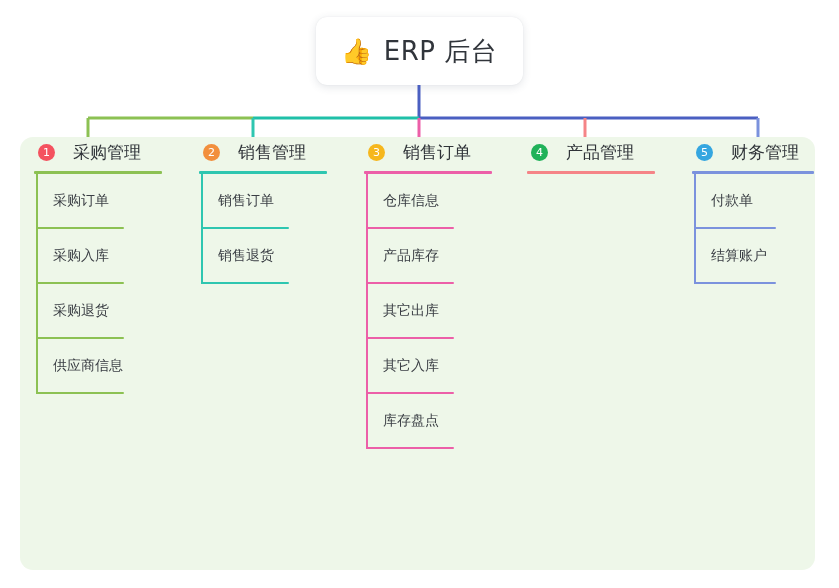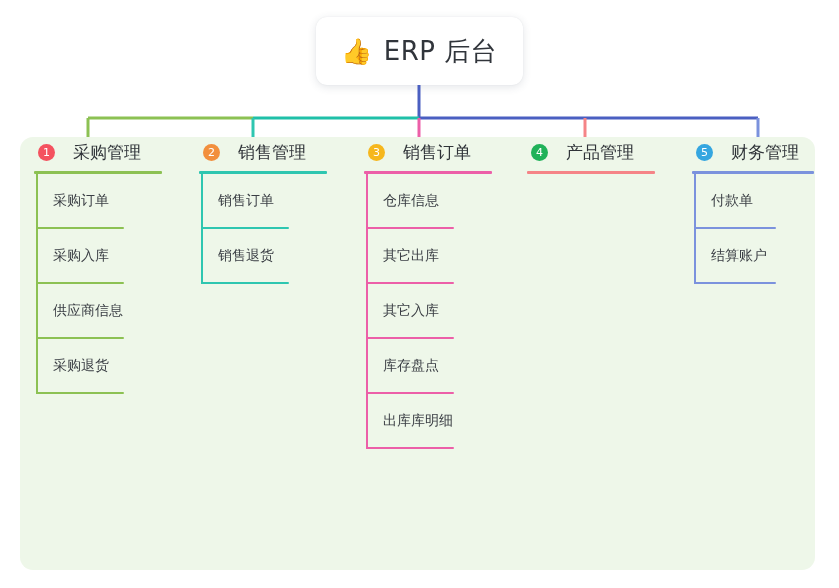--- a/index.html
+++ b/index.html
@@ -184,25 +184,25 @@
             <div class="spine" style="background: rgb(140, 193, 83);"></div>
             <div class="item">
               <span class="item-label">采购订单</span>
               <div class="item-rule" style="background: rgb(140, 193, 83); width: 88px;"></div>
             </div>
             <div class="item">
               <span class="item-label">采购入库</span>
               <div class="item-rule" style="background: rgb(140, 193, 83); width: 88px;"></div>
             </div>
             <div class="item">
+              <span class="item-label">采购退货</span>
+              <div class="item-rule" style="background: rgb(140, 193, 83); width: 88px;"></div>
+            </div>
+            <div class="item">
               <span class="item-label">供应商信息</span>
-              <div class="item-rule" style="background: rgb(140, 193, 83); width: 88px;"></div>
-            </div>
-            <div class="item">
-              <span class="item-label">采购退货</span>
               <div class="item-rule" style="background: rgb(140, 193, 83); width: 88px;"></div>
             </div>
           </div>
         </div>
         <div class="column" style="left: 165px; width: 148px;">
           <div class="col-head">
             <span class="badge" style="background: rgb(242, 143, 61);">2</span>
             <span class="col-title">销售管理</span>
           </div>
           <div class="head-rule" style="background: rgb(46, 198, 176); width: 128px; margin-left: 14px;"></div>
@@ -224,33 +224,33 @@
             <span class="col-title">销售订单</span>
           </div>
           <div class="head-rule" style="background: rgb(236, 95, 168); width: 128px; margin-left: 14px;"></div>
           <div class="items">
             <div class="spine" style="background: rgb(236, 95, 168);"></div>
             <div class="item">
               <span class="item-label">仓库信息</span>
               <div class="item-rule" style="background: rgb(236, 95, 168); width: 88px;"></div>
             </div>
             <div class="item">
+              <span class="item-label">产品库存</span>
+              <div class="item-rule" style="background: rgb(236, 95, 168); width: 88px;"></div>
+            </div>
+            <div class="item">
               <span class="item-label">其它出库</span>
               <div class="item-rule" style="background: rgb(236, 95, 168); width: 88px;"></div>
             </div>
             <div class="item">
               <span class="item-label">其它入库</span>
               <div class="item-rule" style="background: rgb(236, 95, 168); width: 88px;"></div>
             </div>
             <div class="item">
               <span class="item-label">库存盘点</span>
-              <div class="item-rule" style="background: rgb(236, 95, 168); width: 88px;"></div>
-            </div>
-            <div class="item">
-              <span class="item-label">出库库明细</span>
               <div class="item-rule" style="background: rgb(236, 95, 168); width: 88px;"></div>
             </div>
           </div>
         </div>
         <div class="column" style="left: 493px; width: 148px;">
           <div class="col-head">
             <span class="badge" style="background: rgb(32, 178, 89);">4</span>
             <span class="col-title">产品管理</span>
           </div>
           <div class="head-rule" style="background: rgb(245, 132, 135); width: 128px; margin-left: 14px;"></div>

